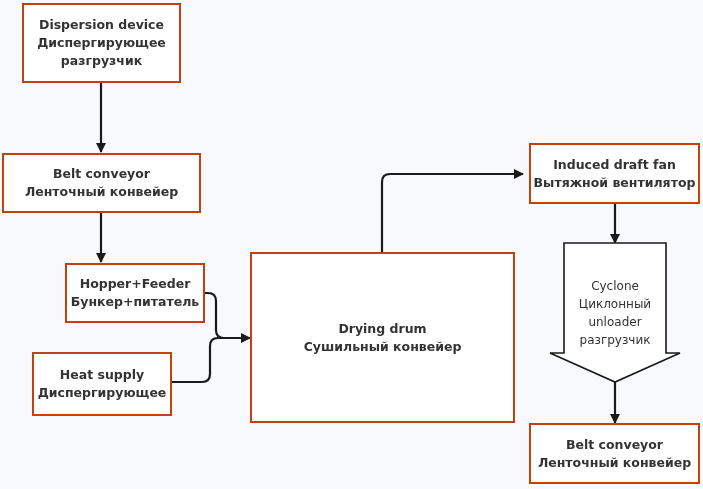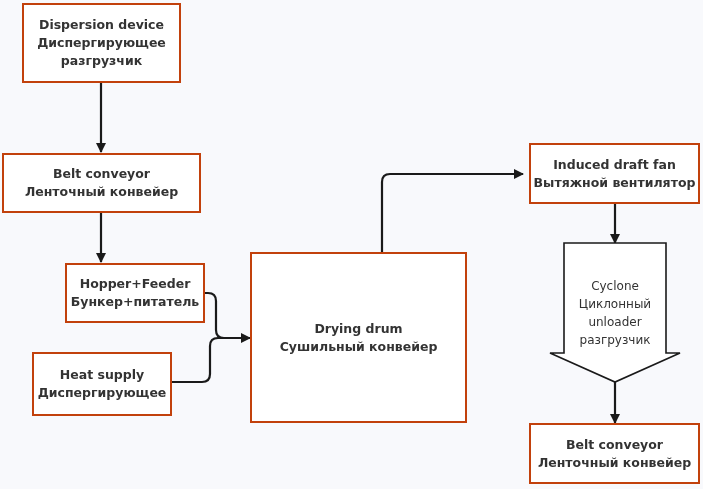--- a/index.html
+++ b/index.html
@@ -47,21 +47,21 @@
 <div class="node" style="left:22px;top:263px;width:140px;height:60px;margin-left:43px;">
   <span>Hopper+Feeder</span>
   <span>Бункер+питатель</span>
 </div>
 
 <div class="node" style="left:32px;top:352px;width:140px;height:64px;">
   <span>Heat supply</span>
   <span>Диспергирующее</span>
 </div>
 
-<div class="node" style="left:250px;top:252px;width:217px;height:171px;">
+<div class="node" style="left:250px;top:252px;width:265px;height:171px;">
   <span>Drying drum</span>
   <span>Сушильный конвейер</span>
 </div>
 
 <div class="node" style="left:529px;top:143px;width:171px;height:61px;">
   <span>Induced draft fan</span>
   <span>Вытяжной вентилятор</span>
 </div>
 
 <div class="cyclone-text">

